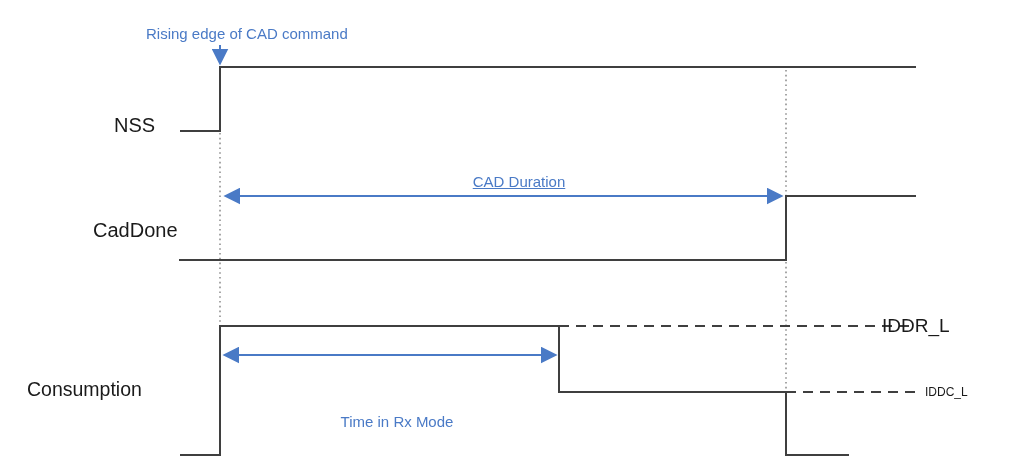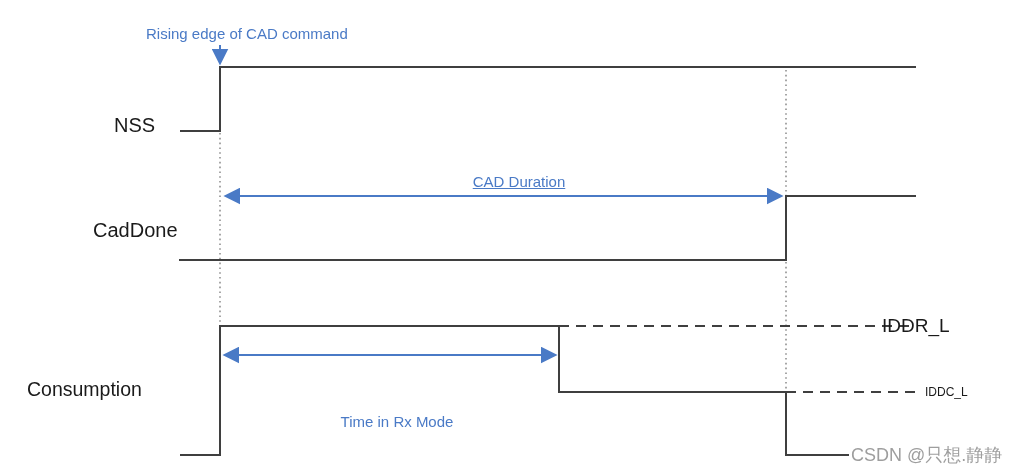--- a/index.html
+++ b/index.html
@@ -92,15 +92,14 @@
   <div class="lbl lbl-caddone">CadDone</div>
 
   <div class="ann ann-rx">Time in Rx Mode</div>
 
   <div class="lbl lbl-consumption">Consumption</div>
 
   <div class="lbl lbl-iddr">IDDR_L</div>
 
   <div class="lbl lbl-iddc">IDDC_L</div>
 
-  <div class="watermark">CSDN @只想.静静</div>
 
 </div>
 
 </body></html>

